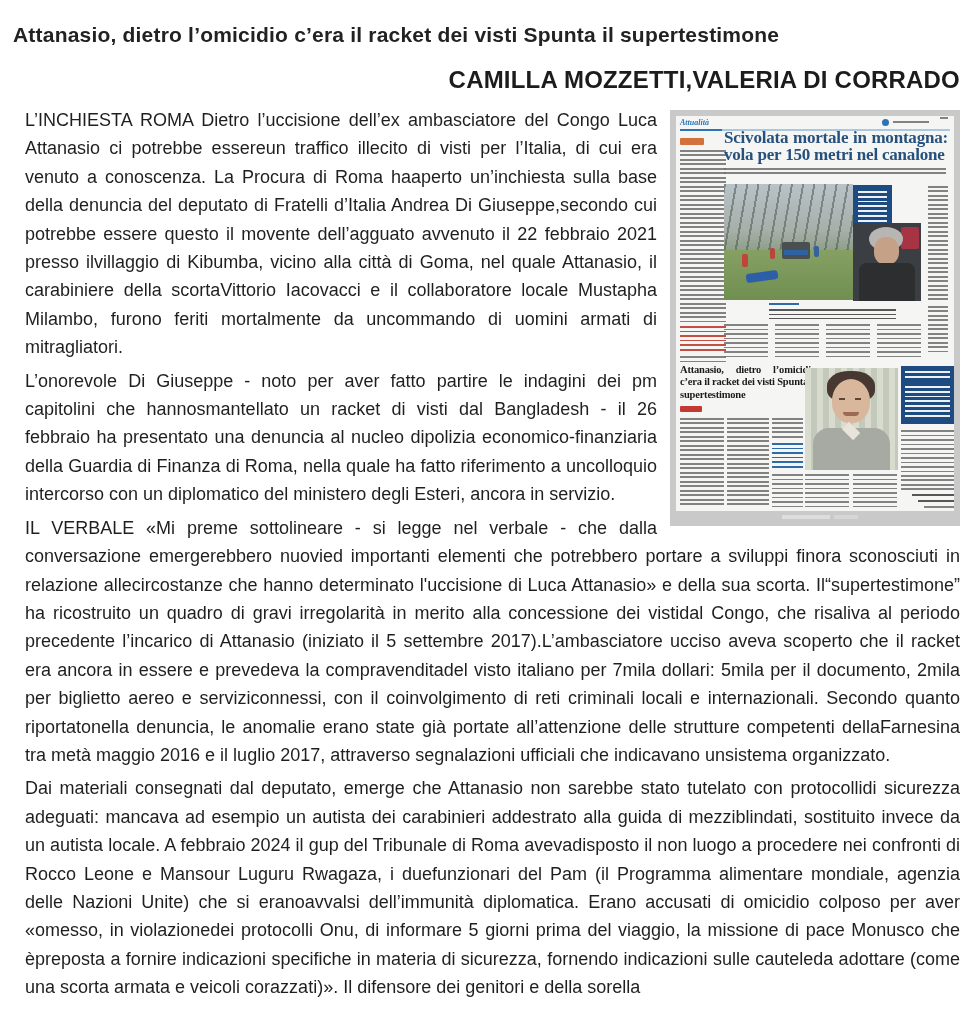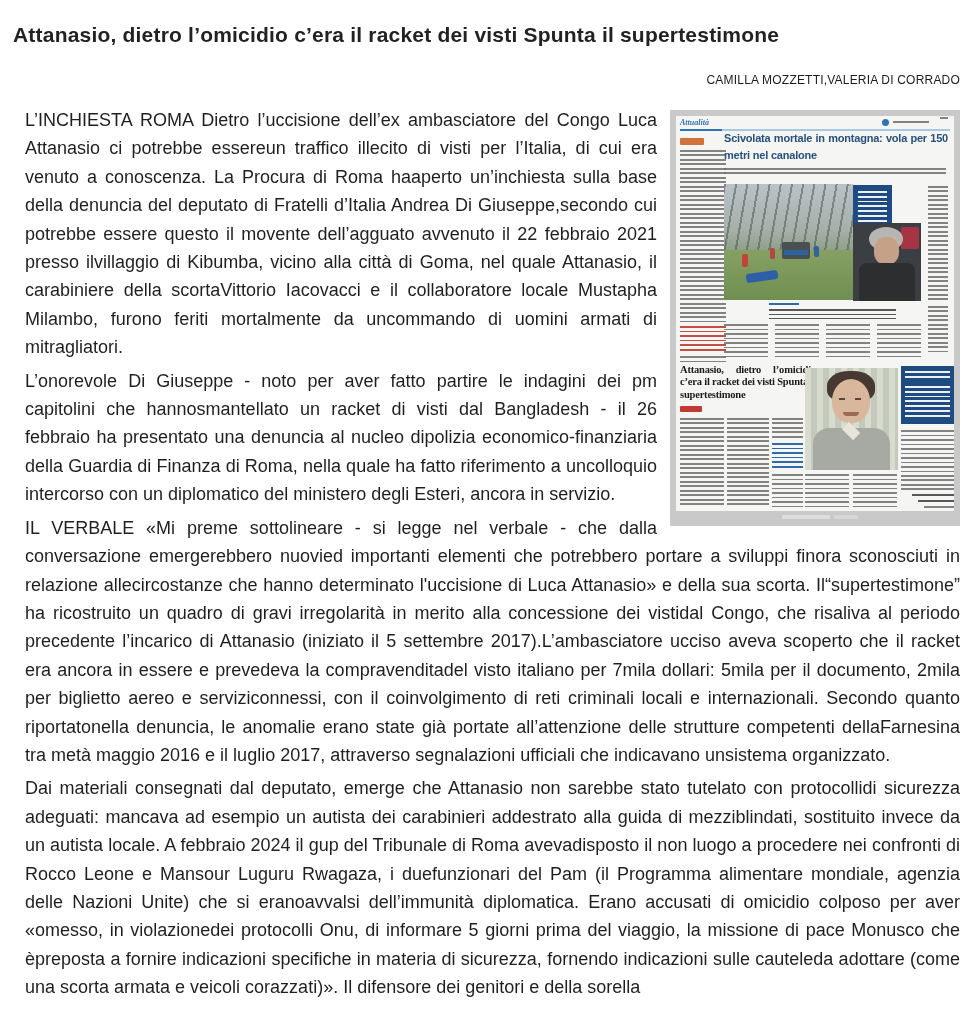--- a/index.html
+++ b/index.html
@@ -7,21 +7,21 @@
     width:972px;height:1024px;background:#ffffff;overflow:hidden;
     font-family:"Liberation Sans", sans-serif;
     -webkit-font-smoothing:antialiased;
   }
   .content{padding:20px 12px 0 13px;}
   h1.article-title{
     margin:0 0 16px 0;font-size:21px;line-height:30px;font-weight:600;
     letter-spacing:.2px;color:#222;
   }
   .byline{
-    margin:0 0 12px 0;font-size:12px;line-height:28px;font-weight:400;
+    margin:0 0 12px 0;font-size:24px;line-height:28px;font-weight:700;
     text-align:right;color:#1c1c1c;letter-spacing:.2px;
   }
   .article-body{font-size:18px;line-height:28.4px;text-align:justify;color:#1f1f1f;}
   .article-body p{margin:0 0 5px 12px;}
 
   
   figure.clipping{
     float:right;width:290px;height:416px;margin:4px 0 8px 13px;padding:0;
     background:#c9c9c9;position:relative;
   }
@@ -30,22 +30,22 @@
     background:#f5f5f3;overflow:hidden;filter:blur(0.5px);
   }
   .np-page .abs{position:absolute;}
   
   .tc{background:repeating-linear-gradient(180deg, rgba(110,110,110,.85) 0 1.6px, transparent 1.6px 4.5px);}
   .tc-dark{background:repeating-linear-gradient(180deg, rgba(70,70,70,.9) 0 1.8px, transparent 1.8px 4.6px);}
   .tc-red{background:repeating-linear-gradient(180deg, rgba(190,60,48,.9) 0 1.7px, transparent 1.7px 4.6px);}
   .tc-blue{background:repeating-linear-gradient(180deg, rgba(38,98,164,.95) 0 1.7px, transparent 1.7px 4.6px);}
   .tc-white{background:repeating-linear-gradient(180deg, rgba(255,255,255,.92) 0 1.7px, transparent 1.7px 4.8px);}
   .np-headline-main{
-    font-family:Liberation Sans, sans-serif;font-weight:bold;
-    font-size:11px;line-height:16.5px;color:#26507d;letter-spacing:-.2px;
+    font-family:Liberation Serif, serif;font-weight:bold;
+    font-size:17px;line-height:16.5px;color:#26507d;letter-spacing:-.2px;
   }
   .np-headline-secondary{
     font-family:"Liberation Serif", serif;font-weight:bold;
     font-size:10.5px;line-height:12.3px;color:#1b1b1b;letter-spacing:-.2px;
   }
   .np-section{
     font-family:"Liberation Serif", serif;font-style:italic;font-weight:bold;
     font-size:8px;line-height:9px;color:#2e74b5;
   }
   .round{border-radius:50%;}

